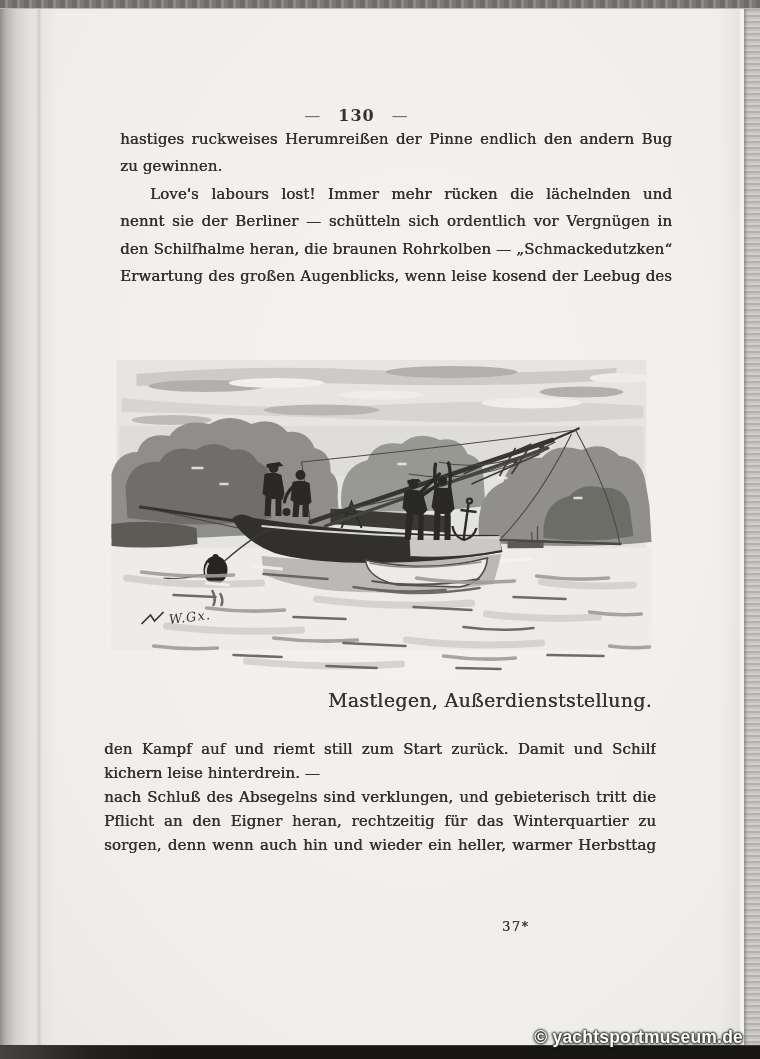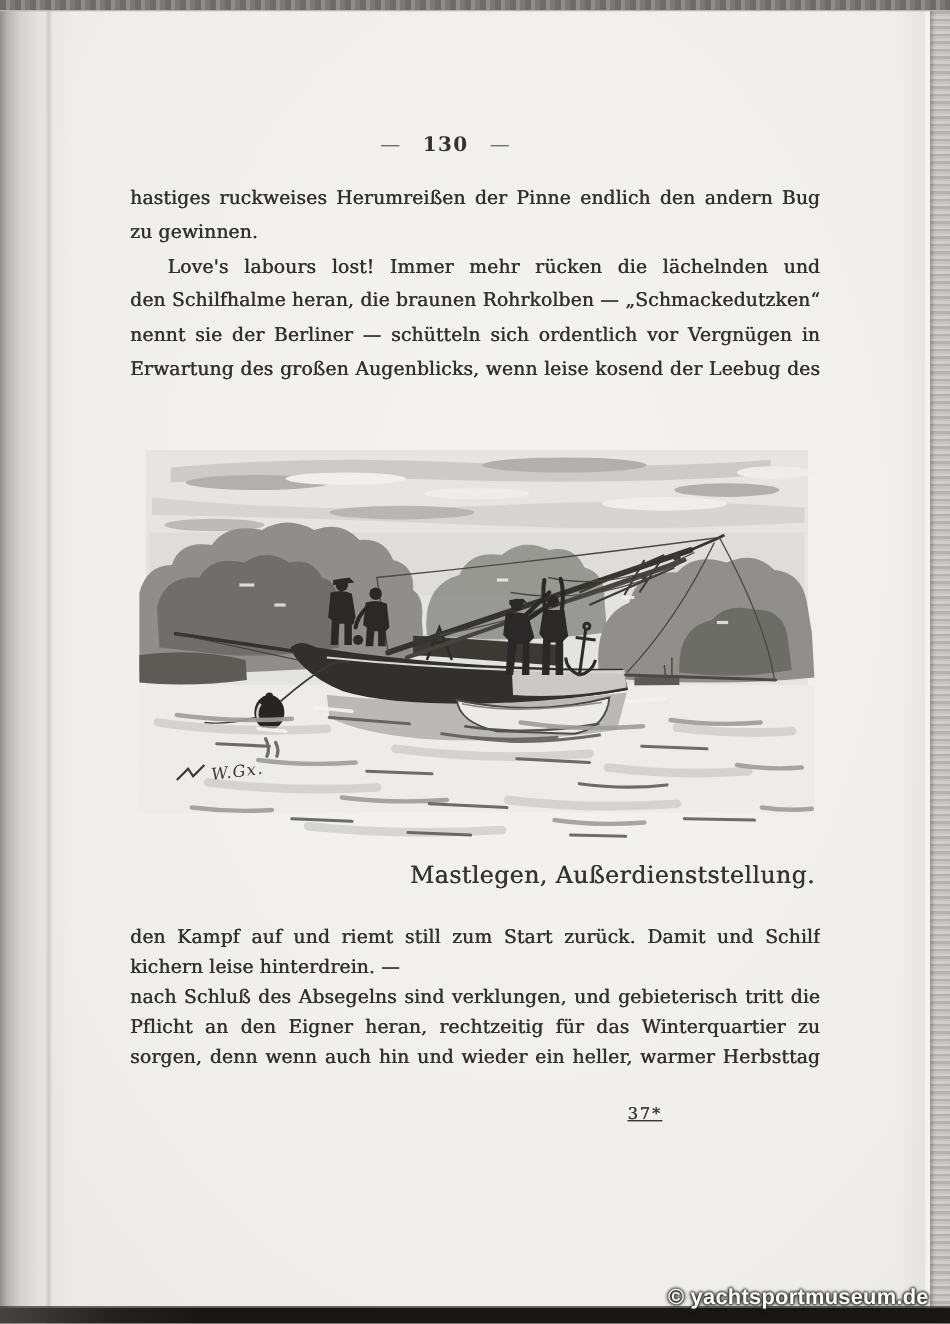--- a/index.html
+++ b/index.html
@@ -32,33 +32,33 @@
   .hdash{color:#6b6a67;}
   .pnum{font-weight:bold;color:#343230;}
 
   
   .tblock{position:absolute;left:104px;width:552px;color:#33312e;}
   .tl{height:27.4px;line-height:27.4px;font-size:15px;letter-spacing:.1px;
       text-align:justify;text-align-last:justify;overflow:hidden;
       text-shadow:.4px 0 0 currentColor;}
   .tl.end{text-align-last:left;}
   .tl.ind{padding-left:30px;}
-  .top{top:145px;}
+  .top{top:126px;margin-left:16px;}
   .bottom{top:737px;}
   .bottom .tl{height:24px;line-height:24px;}
 
   
   .illus{position:absolute;left:111px;top:356px;width:541px;margin:0;}
   .illus svg{display:block;}
   .cap{margin-top:15px;text-align:right;font-size:19px;color:#363432;
        letter-spacing:.3px;text-shadow:.3px 0 0 currentColor;}
 
   
-  .sigmark{position:absolute;left:502px;top:884px;font-size:13px;color:#3d3b38;
-       letter-spacing:1.5px;text-shadow:.3px 0 0 currentColor;text-decoration:underline;}
+  .sigmark{position:absolute;left:502px;top:919px;font-size:13px;color:#3d3b38;
+       letter-spacing:1.5px;text-shadow:.3px 0 0 currentColor;}
   .watermark{position:absolute;right:17px;bottom:11px;
        font-family:"Liberation Sans",sans-serif;font-weight:bold;font-size:17.5px;
        color:#fcfcfb;letter-spacing:.2px;
        text-shadow:0 1px 2px rgba(45,45,43,.9),1px 0 2px rgba(45,45,43,.85),
                    -1px 0 2px rgba(45,45,43,.85),0 -1px 2px rgba(45,45,43,.8),
                    0 2px 4px rgba(0,0,0,.45);}
 </style>
 </head>
 <body>
 
@@ -68,22 +68,22 @@
     <div class="hdr">
       <span class="hdash">—</span>
       <span class="pnum">130</span>
       <span class="hdash">—</span>
     </div>
 
     <div class="tblock top">
       <div class="tl j">hastiges ruckweises Herumreißen der Pinne endlich den andern Bug</div>
       <div class="tl end">zu gewinnen.</div>
       <div class="tl j ind">Love's labours lost!  Immer mehr rücken die lächelnden und nicken=</div>
+      <div class="tl j">nennt sie der Berliner — schütteln sich ordentlich vor Vergnügen in</div>
       <div class="tl j">den Schilfhalme heran, die braunen Rohrkolben — „Schmackedutzken“</div>
-      <div class="tl j">nennt sie der Berliner — schütteln sich ordentlich vor Vergnügen in</div>
       <div class="tl j">Erwartung des großen Augenblicks, wenn leise kosend der Leebug des</div>
     </div>
 
     <figure class="illus">
       <svg width="541" height="318" viewBox="0 0 540 318">
 
         <g>
           <rect x="5" y="4" width="530" height="188" fill="#e6e5e2"></rect>
           <rect x="8" y="70" width="524" height="52" fill="#dcdbd7" opacity=".8"></rect>
           <rect x="8" y="120" width="524" height="70" fill="#e2e1dd" opacity=".75"></rect>

